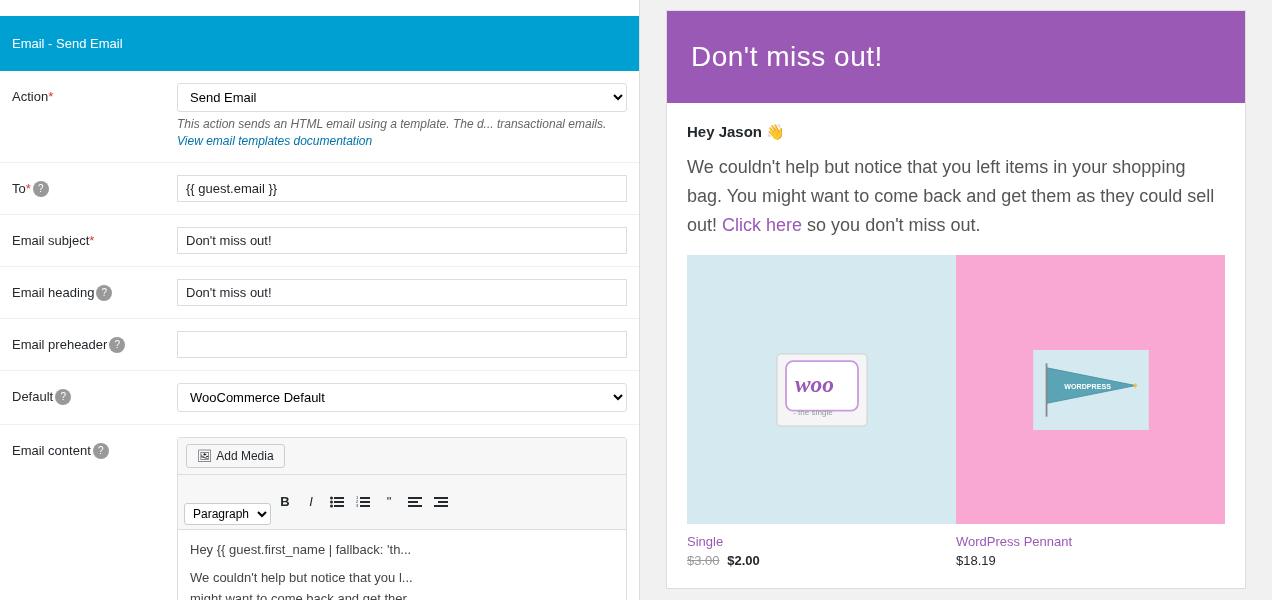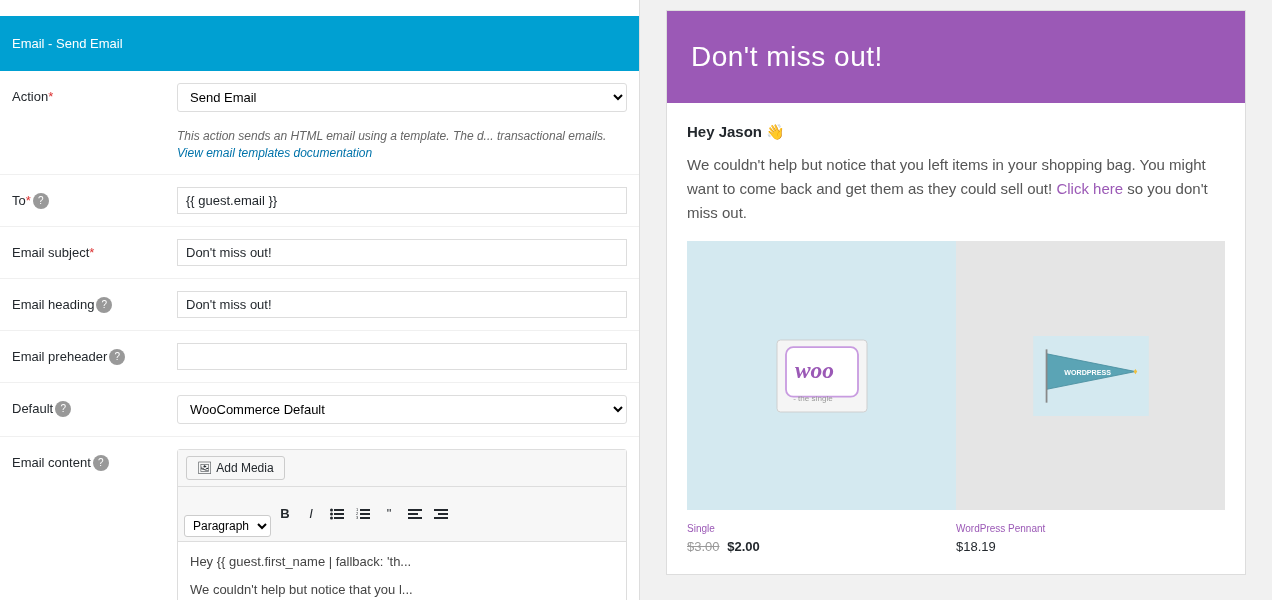--- a/index.html
+++ b/index.html
@@ -63,21 +63,21 @@
       align-items: center;
       justify-content: center;
       cursor: pointer;
       margin-left: 2px;
     }
 
     .form-field {
       flex: 1;
       display: flex;
       flex-direction: column;
-      gap: 16px;
+      gap: 4px;
     }
 
     .form-input {
       width: 100%;
       padding: 5px 8px;
       border: 1px solid #ddd;
       border-radius: 0;
       font-size: 13px;
       color: #23282d;
       background: #fff;
@@ -209,21 +209,21 @@
     }
 
     .email-greeting {
       font-size: 15px;
       font-weight: 600;
       color: #23282d;
       margin-bottom: 12px;
     }
 
     .email-text {
-      font-size: 15px;
+      font-size: 18px;
       color: #555;
       line-height: 1.6;
       margin-bottom: 12px;
     }
 
     .email-text a {
       color: #9b59b6;
       text-decoration: none;
     }
 
@@ -248,37 +248,37 @@
       margin-bottom: 10px;
       position: relative;
       overflow: hidden;
     }
 
     .product-image-woo {
       background: #d4e9f0;
     }
 
     .product-image-wp {
-      background: #e5e5e5;
+      background: #f9a8d4;
     }
 
     .woo-logo {
       width: 110px;
       height: 90px;
     }
 
     .wp-pennant {
       width: 120px;
       height: 80px;
     }
 
     .product-name a {
       color: #9b59b6;
       text-decoration: none;
-      font-size: 10px;
+      font-size: 13px;
       font-weight: 500;
     }
 
     .product-price {
       font-size: 13px;
       color: #555;
       margin-top: 4px;
     }
 
     .price-old {

